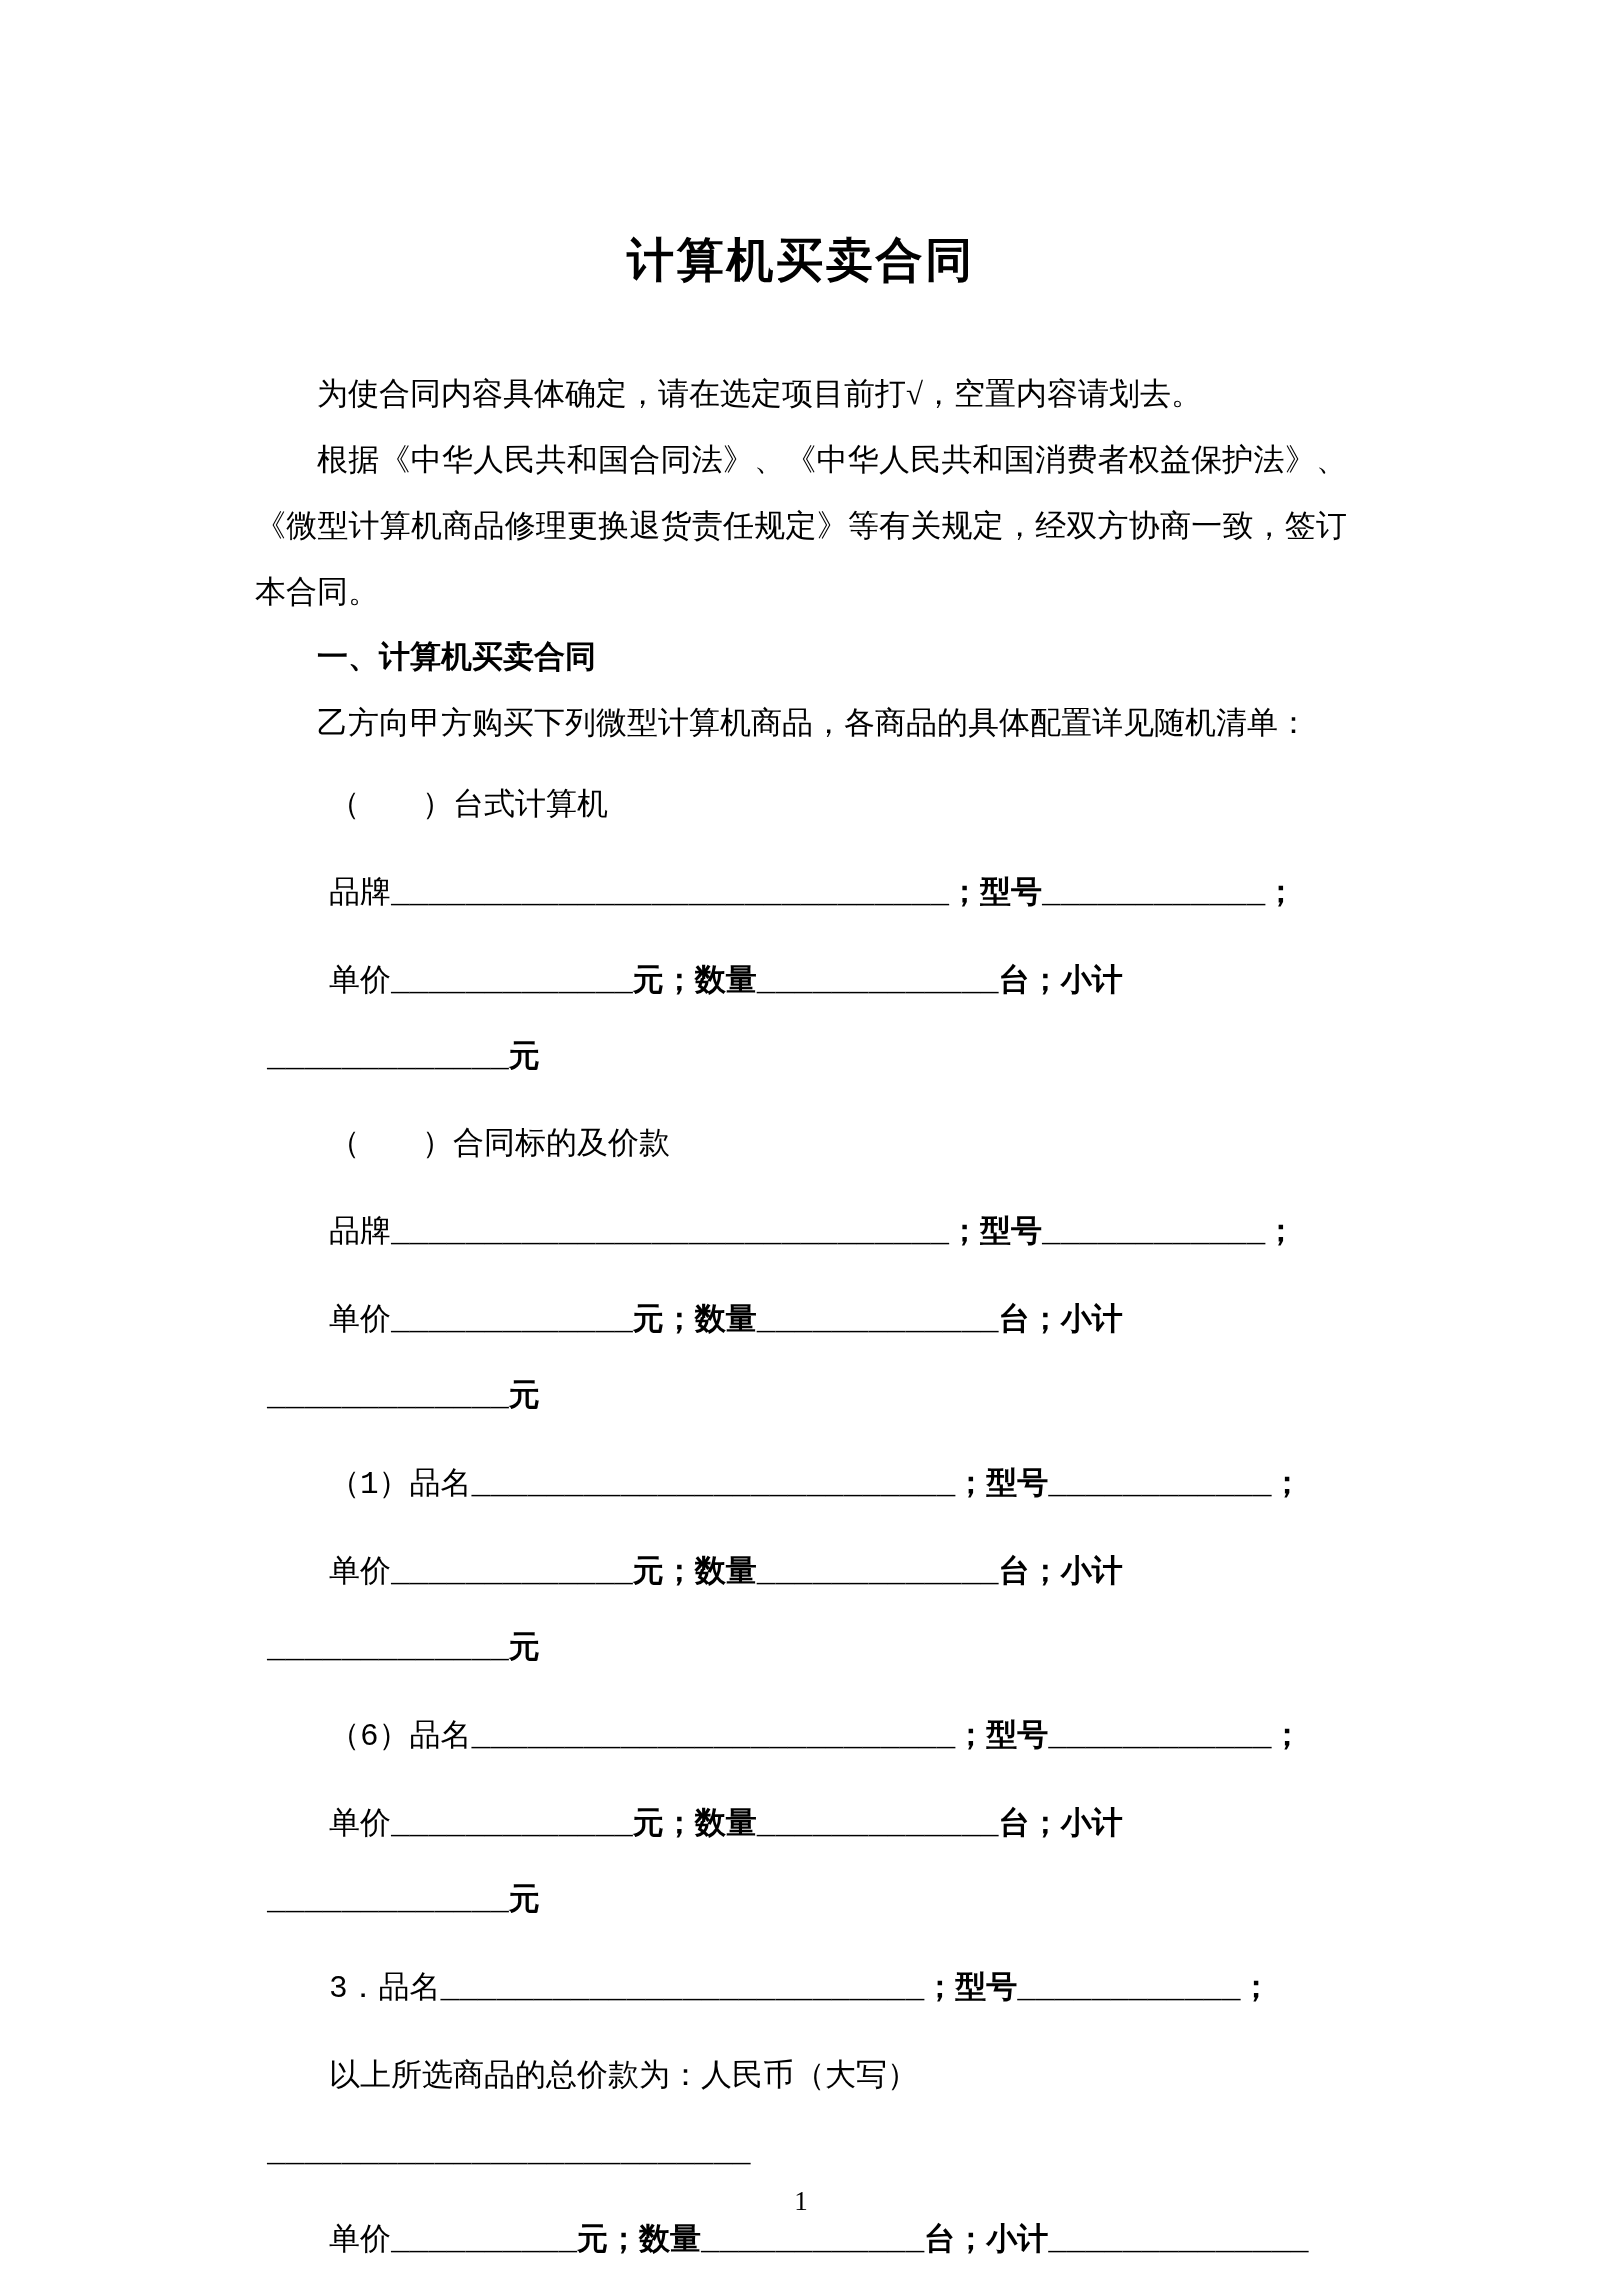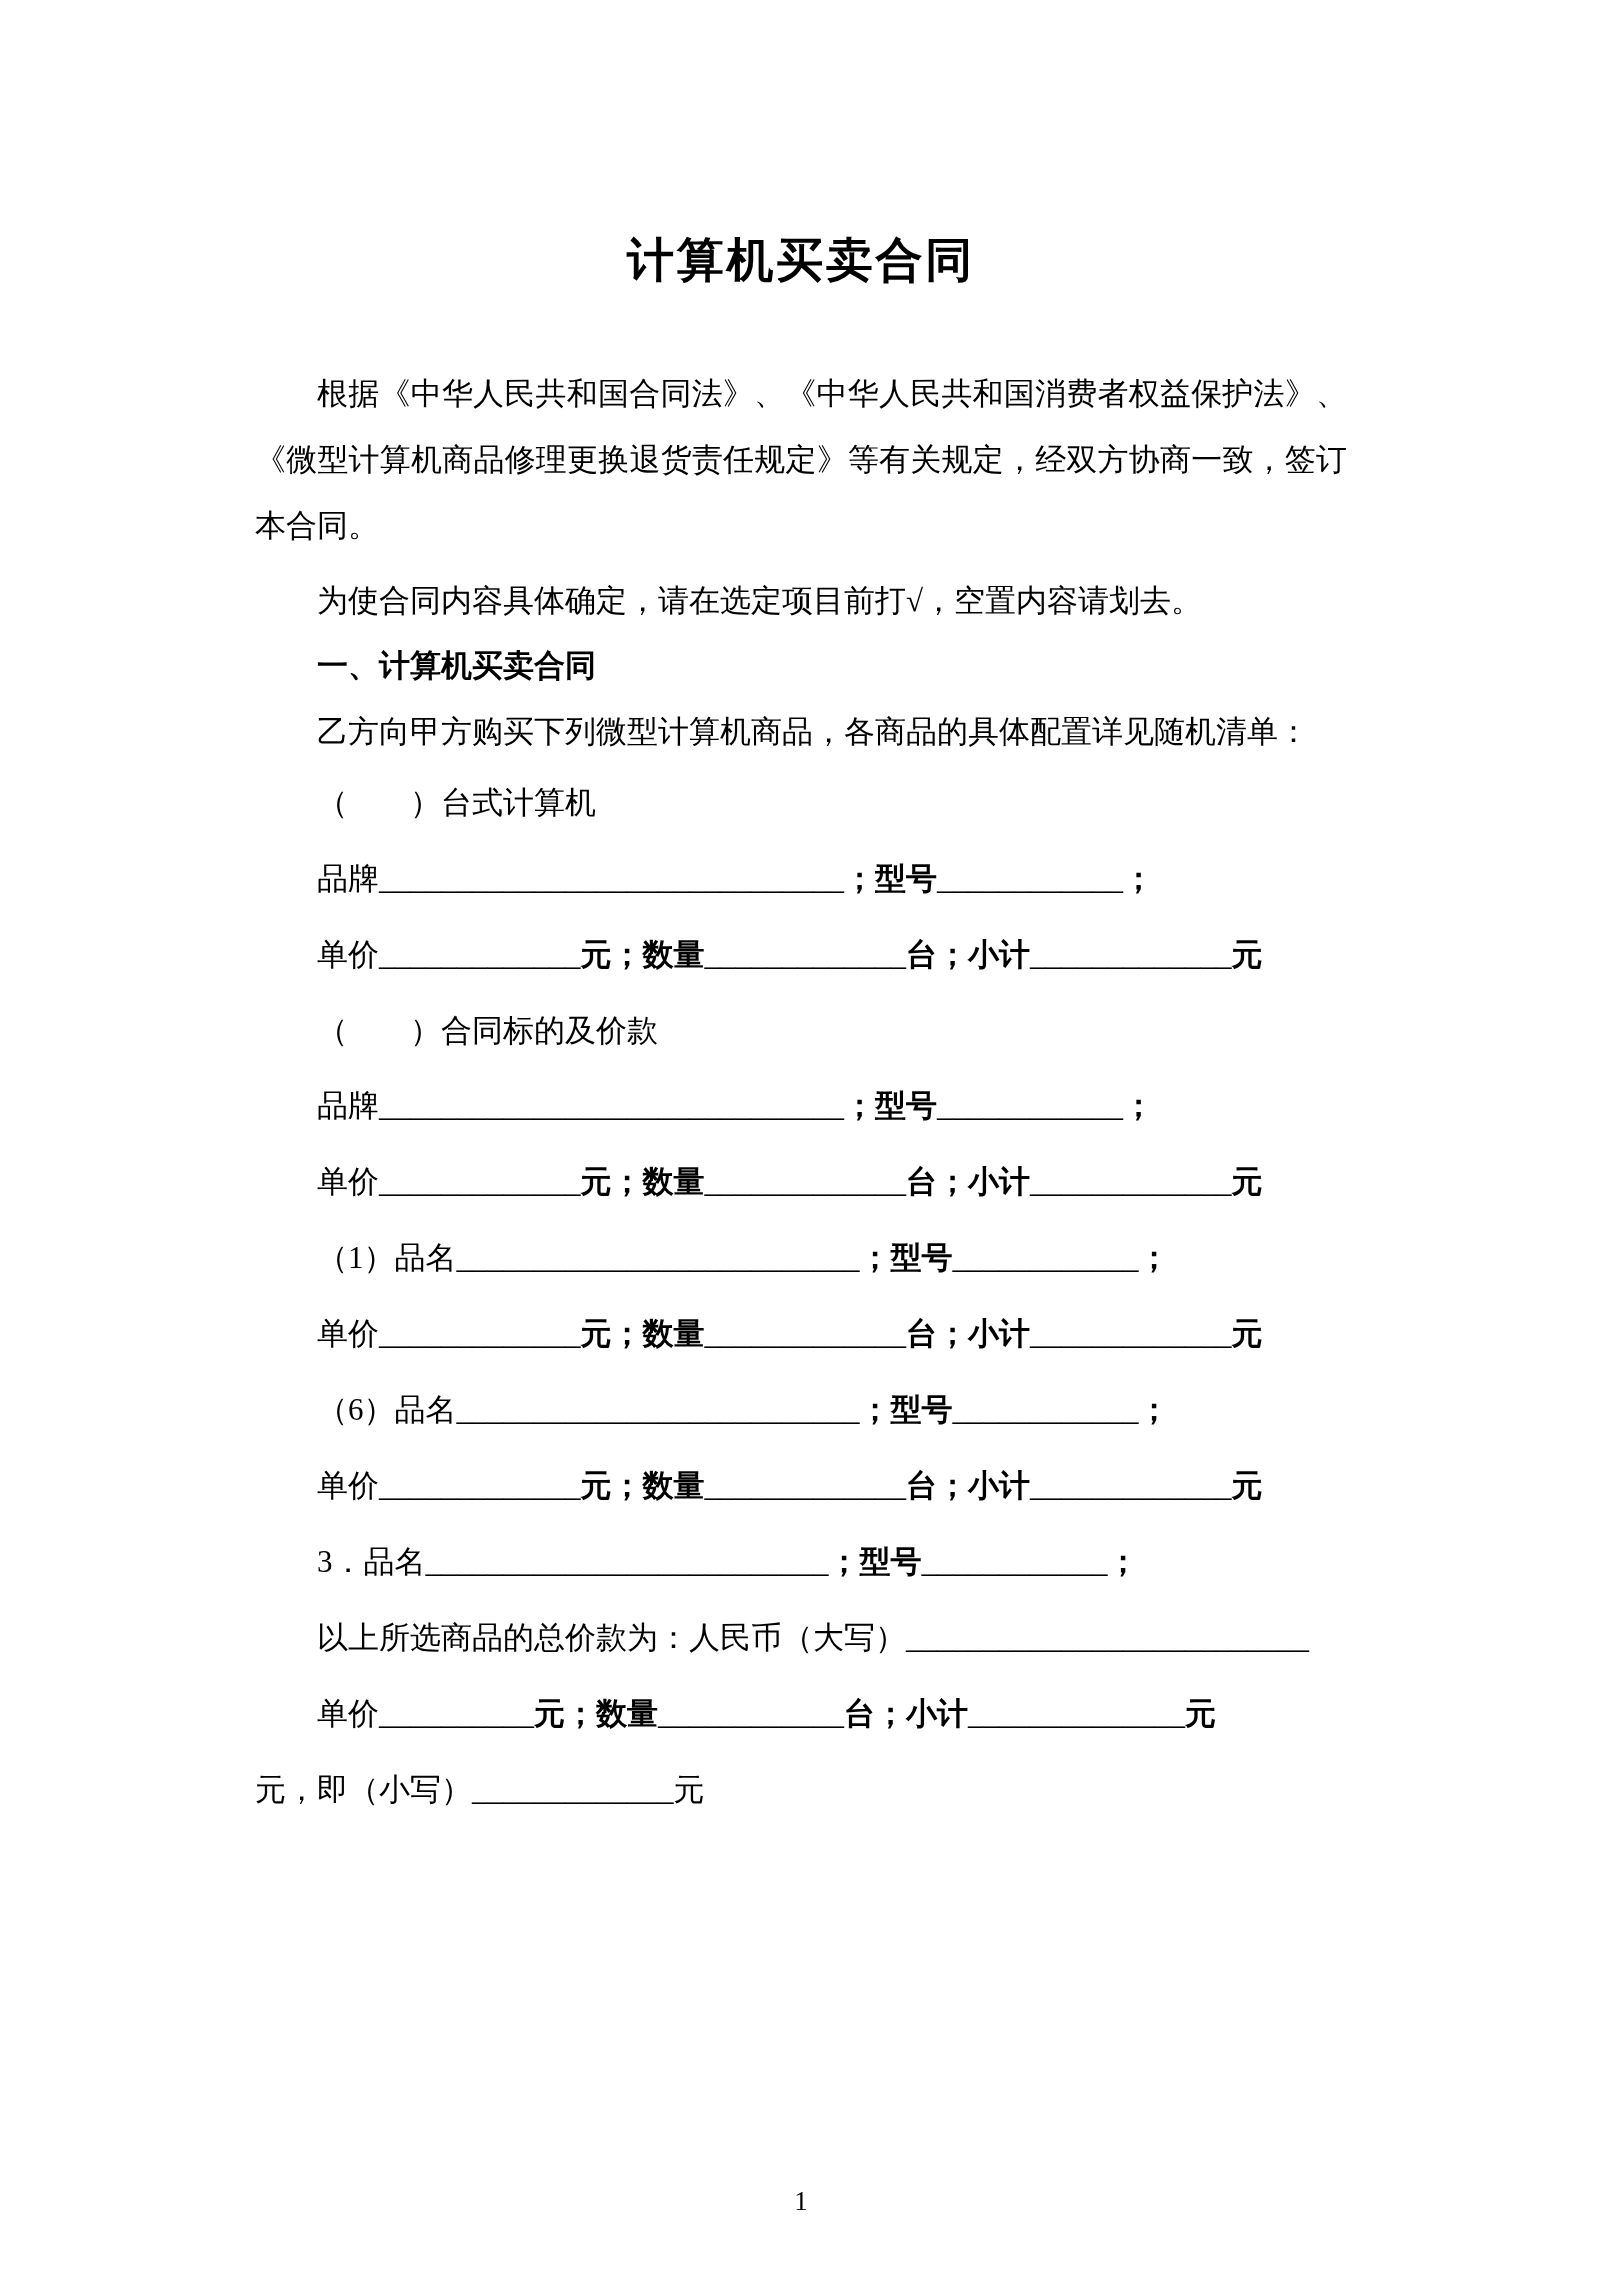--- a/index.html
+++ b/index.html
@@ -49,24 +49,25 @@
     margin-top: 9px;
   }
   .heading {
     margin: 0;
     line-height: 2.12;
     font-weight: bold;
     text-indent: 2em;
     white-space: pre-wrap;
   }
   .fline {
-    margin: 0;
+    margin: 12px;
     line-height: 2.45;
     text-indent: 2em;
     white-space: pre-wrap;
+    font-family: Liberation Mono, monospace;
   }
   .fline.noindent {
     text-indent: 0;
   }
   .b {
     font-weight: bold;
   }
   .page-number {
     position: absolute;
     left: 0;
@@ -78,22 +79,22 @@
 </style>
 </head>
 <body>
 
 <div class="page">
 
   <h1 class="title">计算机买卖合同</h1>
 
 
   <div class="preamble">
+    <p class="para para-gap">为使合同内容具体确定，请在选定项目前打√，空置内容请划去。</p>
     <p class="para">根据《中华人民共和国合同法》、《中华人民共和国消费者权益保护法》、《微型计算机商品修理更换退货责任规定》等有关规定，经双方协商一致，签订本合同。</p>
-    <p class="para para-gap">为使合同内容具体确定，请在选定项目前打√，空置内容请划去。</p>
   </div>
 
   <p class="heading">一、计算机买卖合同</p>
   <p class="para">乙方向甲方购买下列微型计算机商品，各商品的具体配置详见随机清单：</p>
 
   <div class="fline">（　　）台式计算机</div>
   <div class="fline"><span>品牌</span><span>______________________________</span><span class="b">；型号</span><span>____________</span><span class="b">；</span></div>
   <div class="fline"><span>单价</span><span>_____________</span><span class="b">元；数量</span><span>_____________</span><span class="b">台；小计</span><span>_____________</span><span class="b">元</span></div>
 
   <div class="fline">（　　）合同标的及价款</div>

